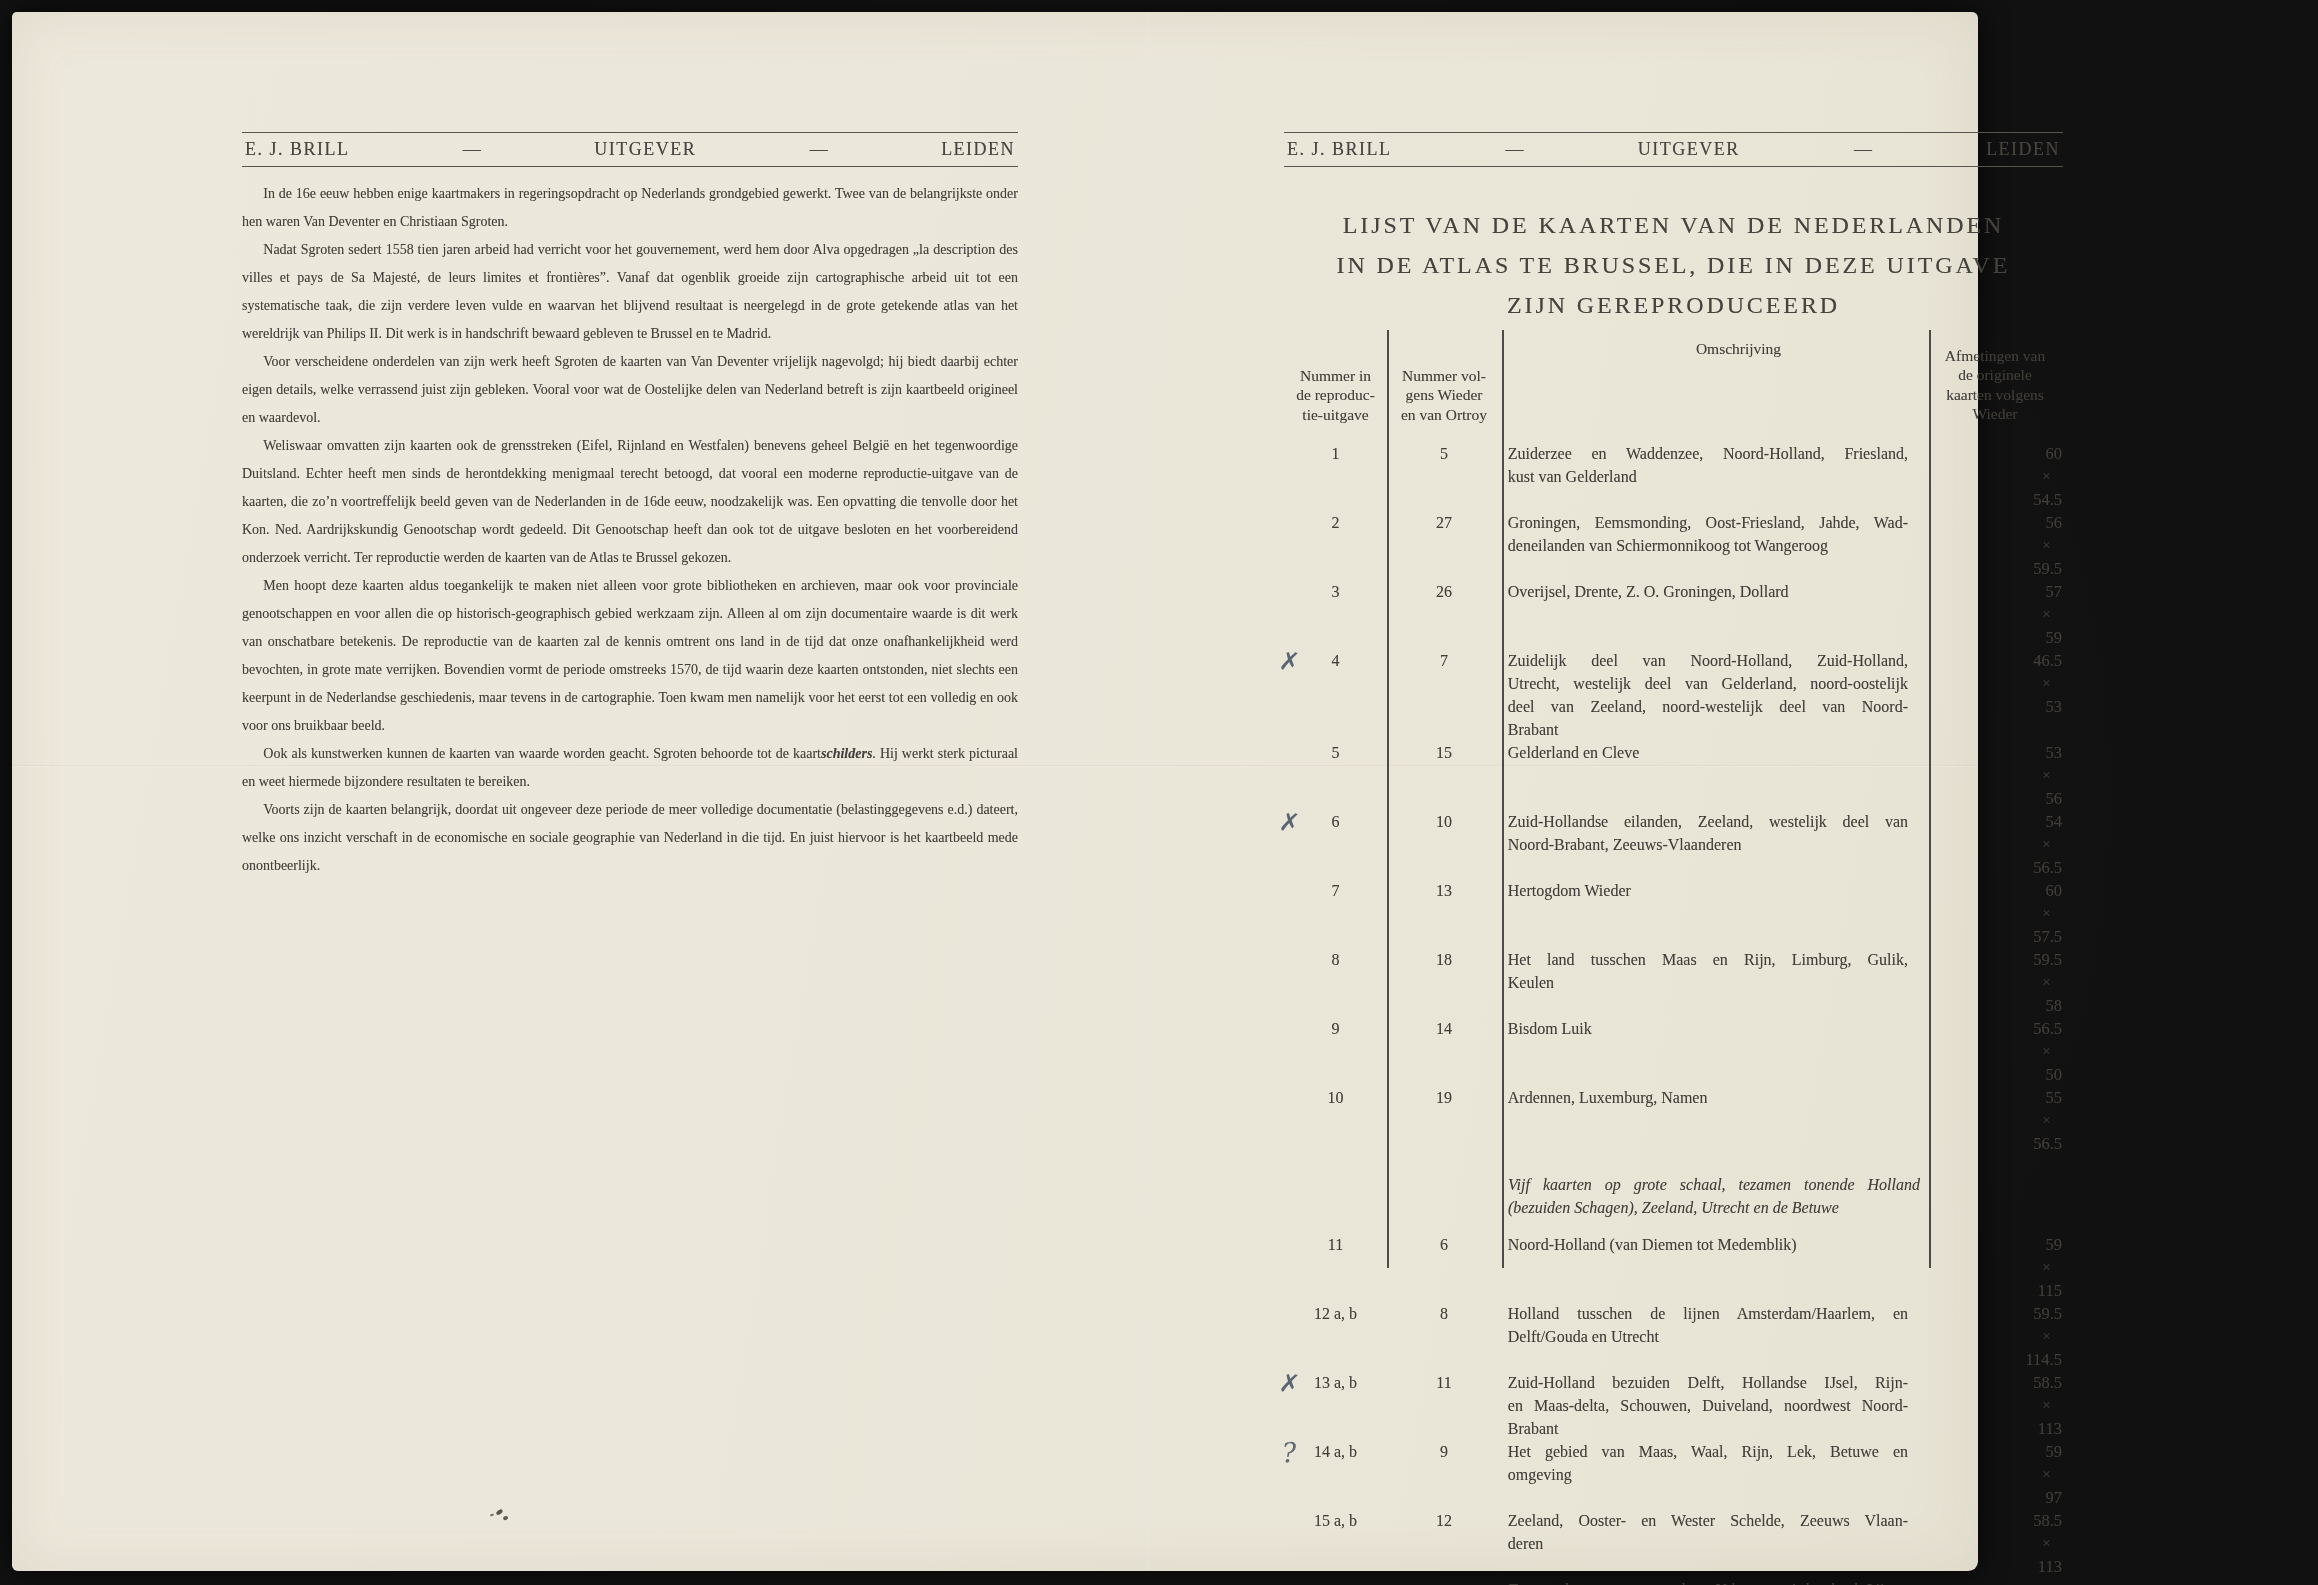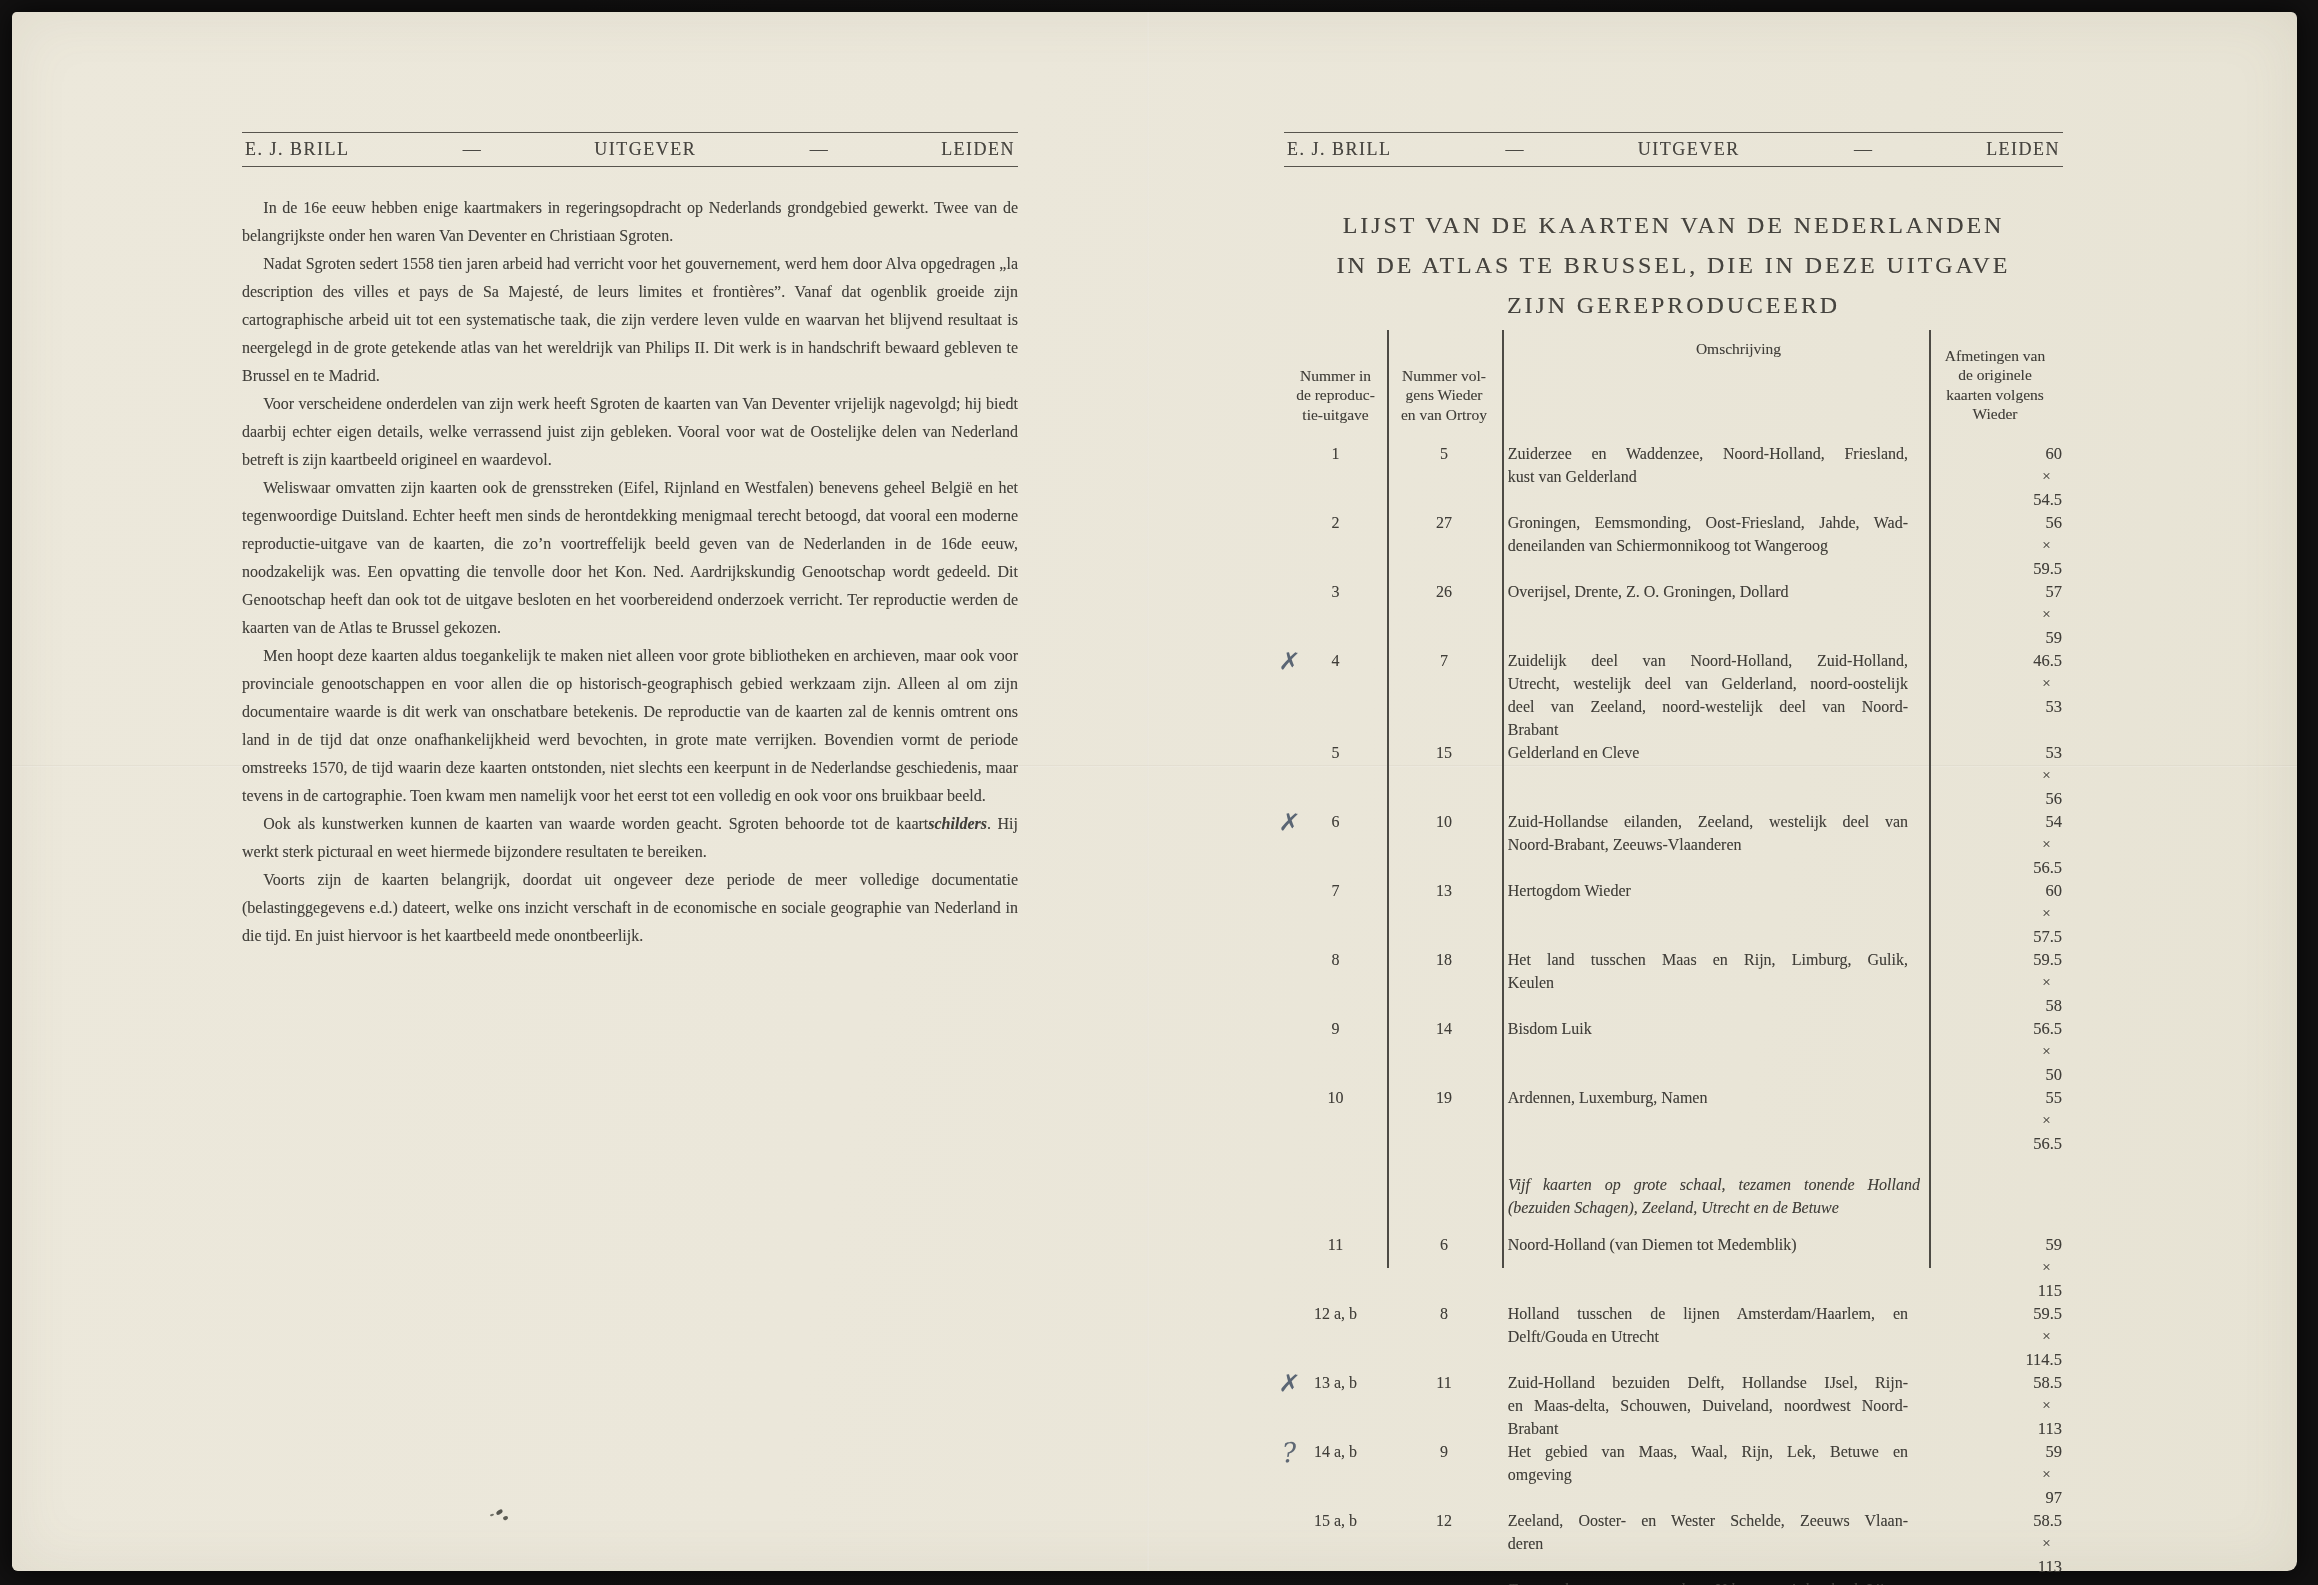--- a/index.html
+++ b/index.html
@@ -1,21 +1,21 @@
 <!DOCTYPE html>
 <html style="font-size:7.8px"><head>
 <meta charset="utf-8">
 <style>
   html,body{margin:0;padding:0;background:#151414;width:2319px;height:1585px;overflow:hidden;}
   *{box-sizing:border-box;}
   body{font-family:"Liberation Serif","DejaVu Serif",serif;color:#403e3a;}
 
   .stage{position:relative;width:2319px;height:1585px;background:
     radial-gradient(circle at 50% 50%, #1b1a19 0%, #121111 70%);}
-  .paper{position:absolute;left:12px;top:12px;width:2285px;height:1559px;
+  .paper{position:absolute;left:12px;top:12px;width:1966px;height:1559px;
     background:linear-gradient(100deg,#ece8db 0%,#ebe7da 40%,#e9e5d7 75%,#e7e3d4 100%);
     border-radius:4.8px 5.8px 9.7px 5.8px;
     box-shadow:0 0 29px rgba(0,0,0,0.75), inset 0 0 58px rgba(120,105,75,0.10);}
 
   
   .crease-v{position:absolute;top:0;bottom:0;left:1135px;width:1.9px;
     background:linear-gradient(to right, rgba(120,105,80,0.10), rgba(255,255,255,0.45), rgba(120,105,80,0.07));}
   .crease-h{position:absolute;left:0;right:0;top:753px;height:1.5px;
     background:linear-gradient(to bottom, rgba(120,105,80,0.10), rgba(255,255,255,0.30));}
 
@@ -25,22 +25,22 @@
 
   
   .mast{position:absolute;left:0;right:0;top:120px;height:35px;
     border-top:1.5px solid #57544d;border-bottom:1.5px solid #57544d;
     display:flex;align-items:center;justify-content:space-between;
     font-size:18px;letter-spacing:1.5px;color:#474540;padding:0 2.9px;
     text-shadow:0 0 0.5px rgba(70,66,60,0.45);}
   .mast .dash{letter-spacing:0;}
 
   
-  .body-text{position:absolute;left:0;right:0;top:182px;
-    font-size:16px;line-height:28px;text-align:justify;color:#413f3a;
+  .body-text{position:absolute;left:0;right:0;top:168px;
+    font-size:14px;line-height:28px;text-align:justify;color:#413f3a;
     text-shadow:0 0 0.5px rgba(70,66,60,0.35);}
   .body-text p{margin:0;text-indent:21.3px;}
   .body-text em{font-style:italic;font-weight:bold;}
 
   
   .list-title{position:absolute;left:0;right:0;top:193px;text-align:center;
     font-size:24px;line-height:40px;letter-spacing:2.9px;color:#45433e;
     text-shadow:0 0 0.5px rgba(70,66,60,0.4);}
 
   

